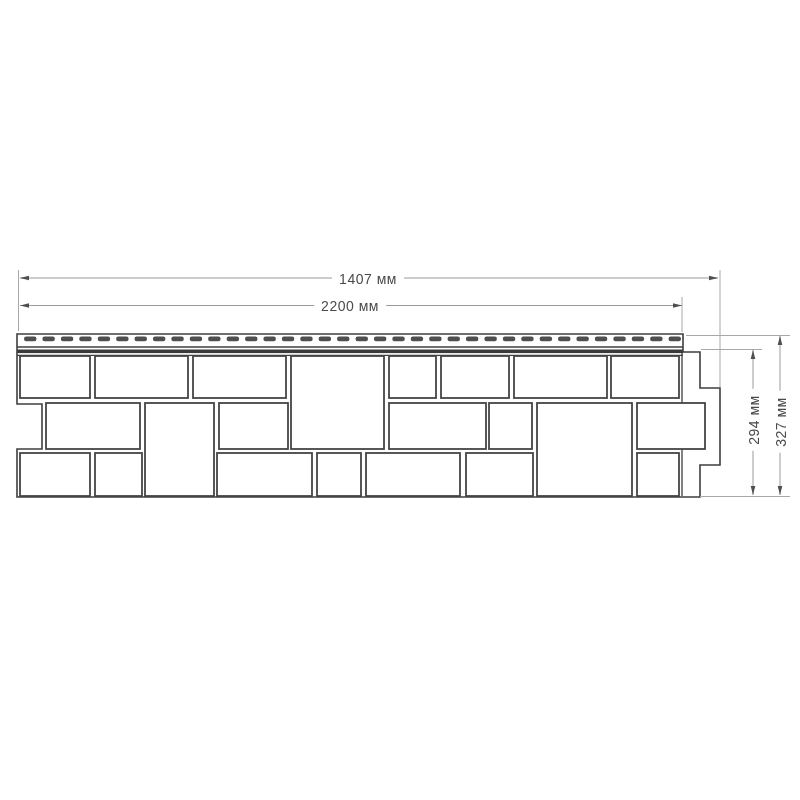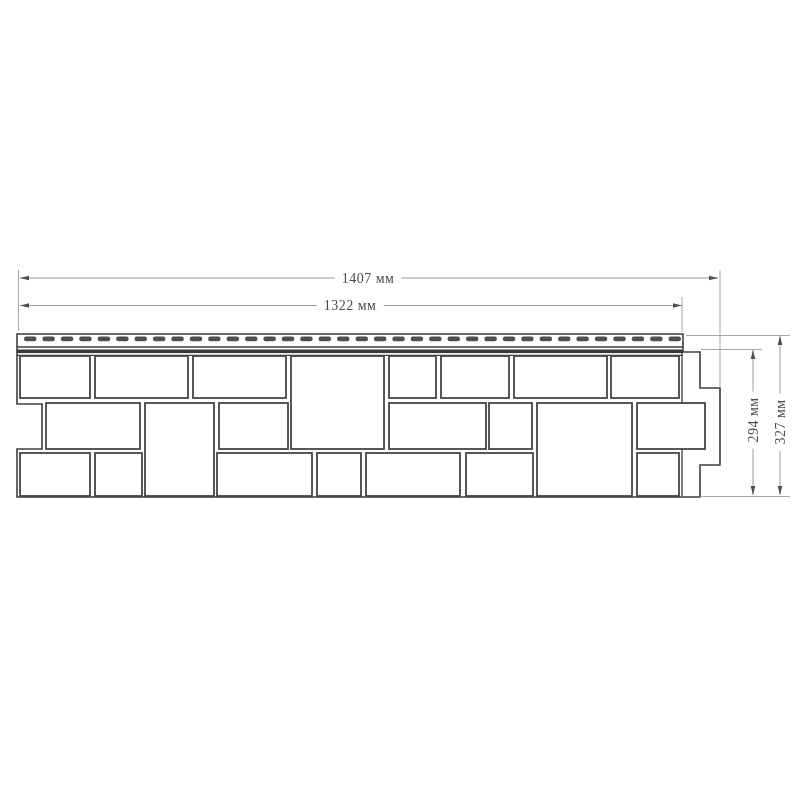--- a/index.html
+++ b/index.html
@@ -1,21 +1,21 @@
 <!DOCTYPE html>
 <html><head>
 <meta charset="utf-8">
 <style>
   html,body{margin:0;padding:0;background:#ffffff;}
   .stage{
     position:relative;
     width:800px;height:800px;
     background:#ffffff;
     overflow:hidden;
-    font-family:Liberation Serif, serif;
+    font-family:Liberation Sans, sans-serif;
   }
   .stage svg{position:absolute;left:0;top:0;}
   .dim-label{
     position:absolute;
     font-size:14px;
     line-height:1;
     color:#4a4a4a;
     background:#ffffff;
     padding:2px 7px;
     white-space:nowrap;
@@ -119,16 +119,16 @@
         <line x1="753" y1="350" x2="753" y2="495" stroke="#9a9a9a" stroke-width="1"></line>
         <path d="M 753 350 L 750.7 359 L 755.3 359 Z" fill="#4f4f4f"></path>
         <path d="M 753 495 L 750.7 486 L 755.3 486 Z" fill="#4f4f4f"></path>
         <line x1="780" y1="336" x2="780" y2="495" stroke="#9a9a9a" stroke-width="1"></line>
         <path d="M 780 336 L 777.7 345 L 782.3 345 Z" fill="#4f4f4f"></path>
         <path d="M 780 495 L 777.7 486 L 782.3 486 Z" fill="#4f4f4f"></path>
       </g>
   </svg>
 
   <div class="dim-label" style="left: 368px; top: 279px; color: rgb(74, 74, 74);">1407 мм</div>
-  <div class="dim-label" style="left: 350px; top: 306px; color: rgb(74, 74, 74);">1322 мм</div>
+  <div class="dim-label" style="left: 350px; top: 306px; color: rgb(74, 74, 74);">2200 мм</div>
   <div class="dim-label rot" style="left: 754px; top: 420px; color: rgb(74, 74, 74);">294 мм</div>
   <div class="dim-label rot" style="left: 781px; top: 422px; color: rgb(74, 74, 74);">327 мм</div>
 </div>
 
 </body></html>

